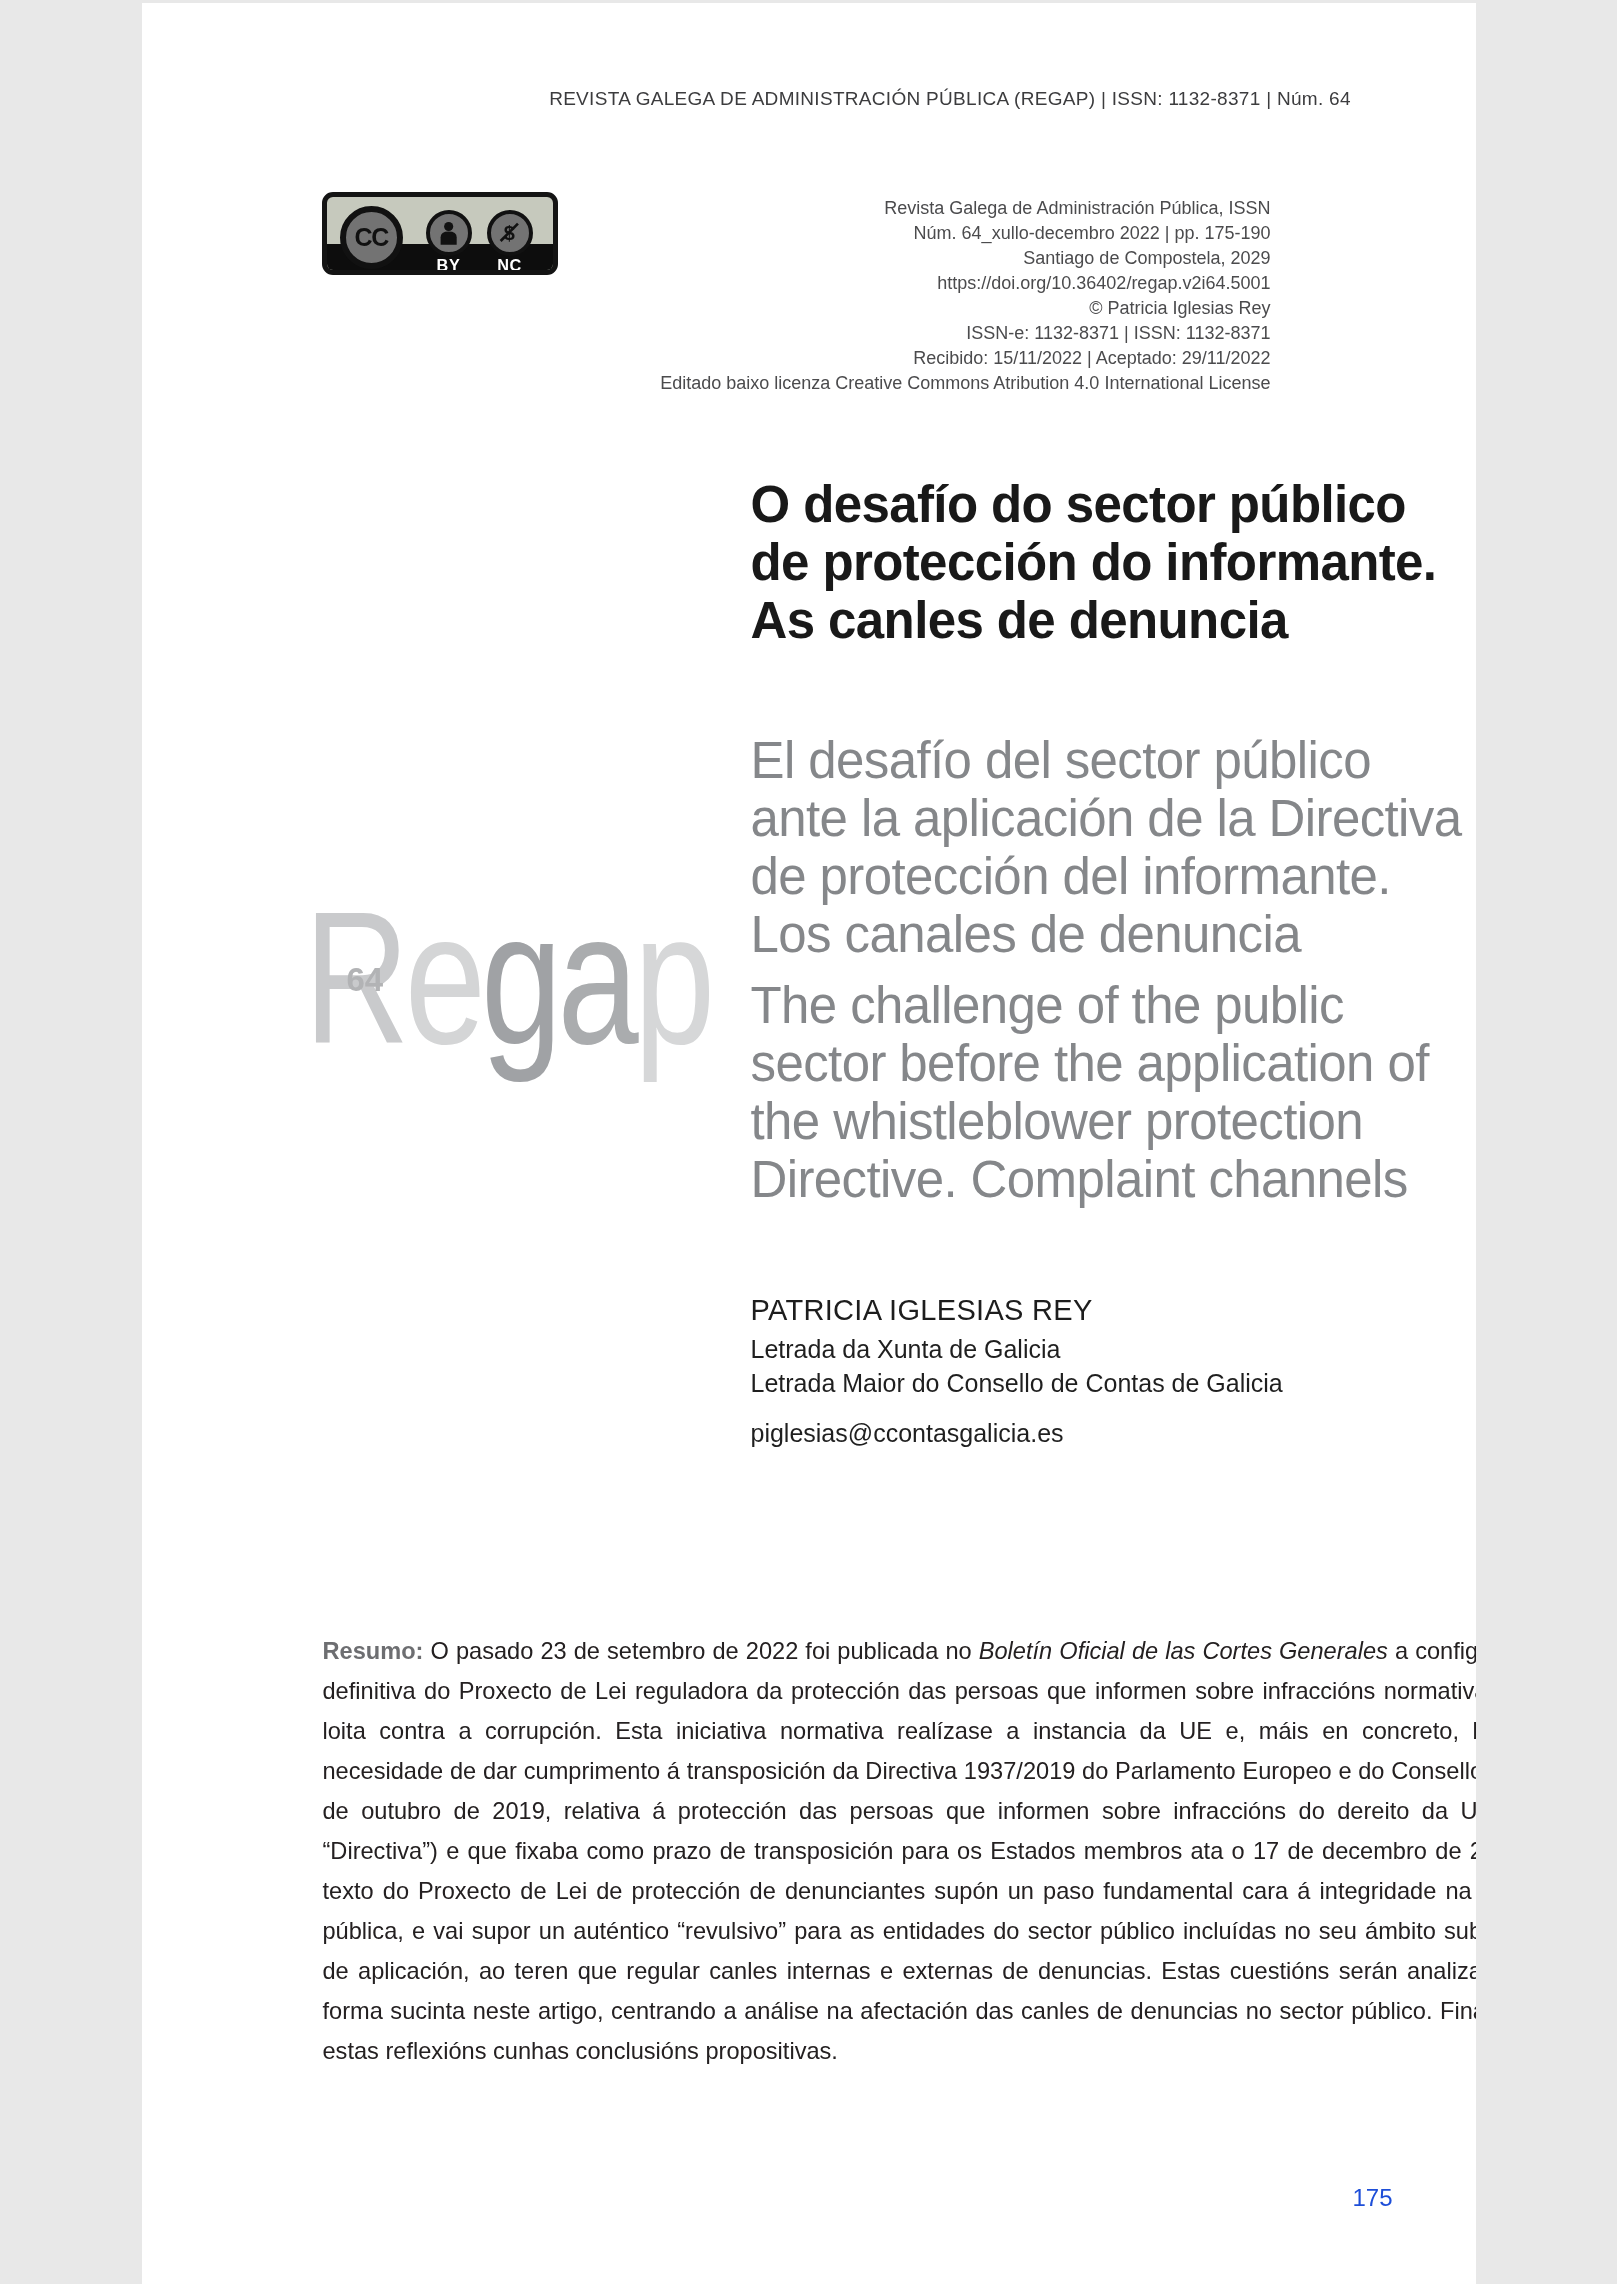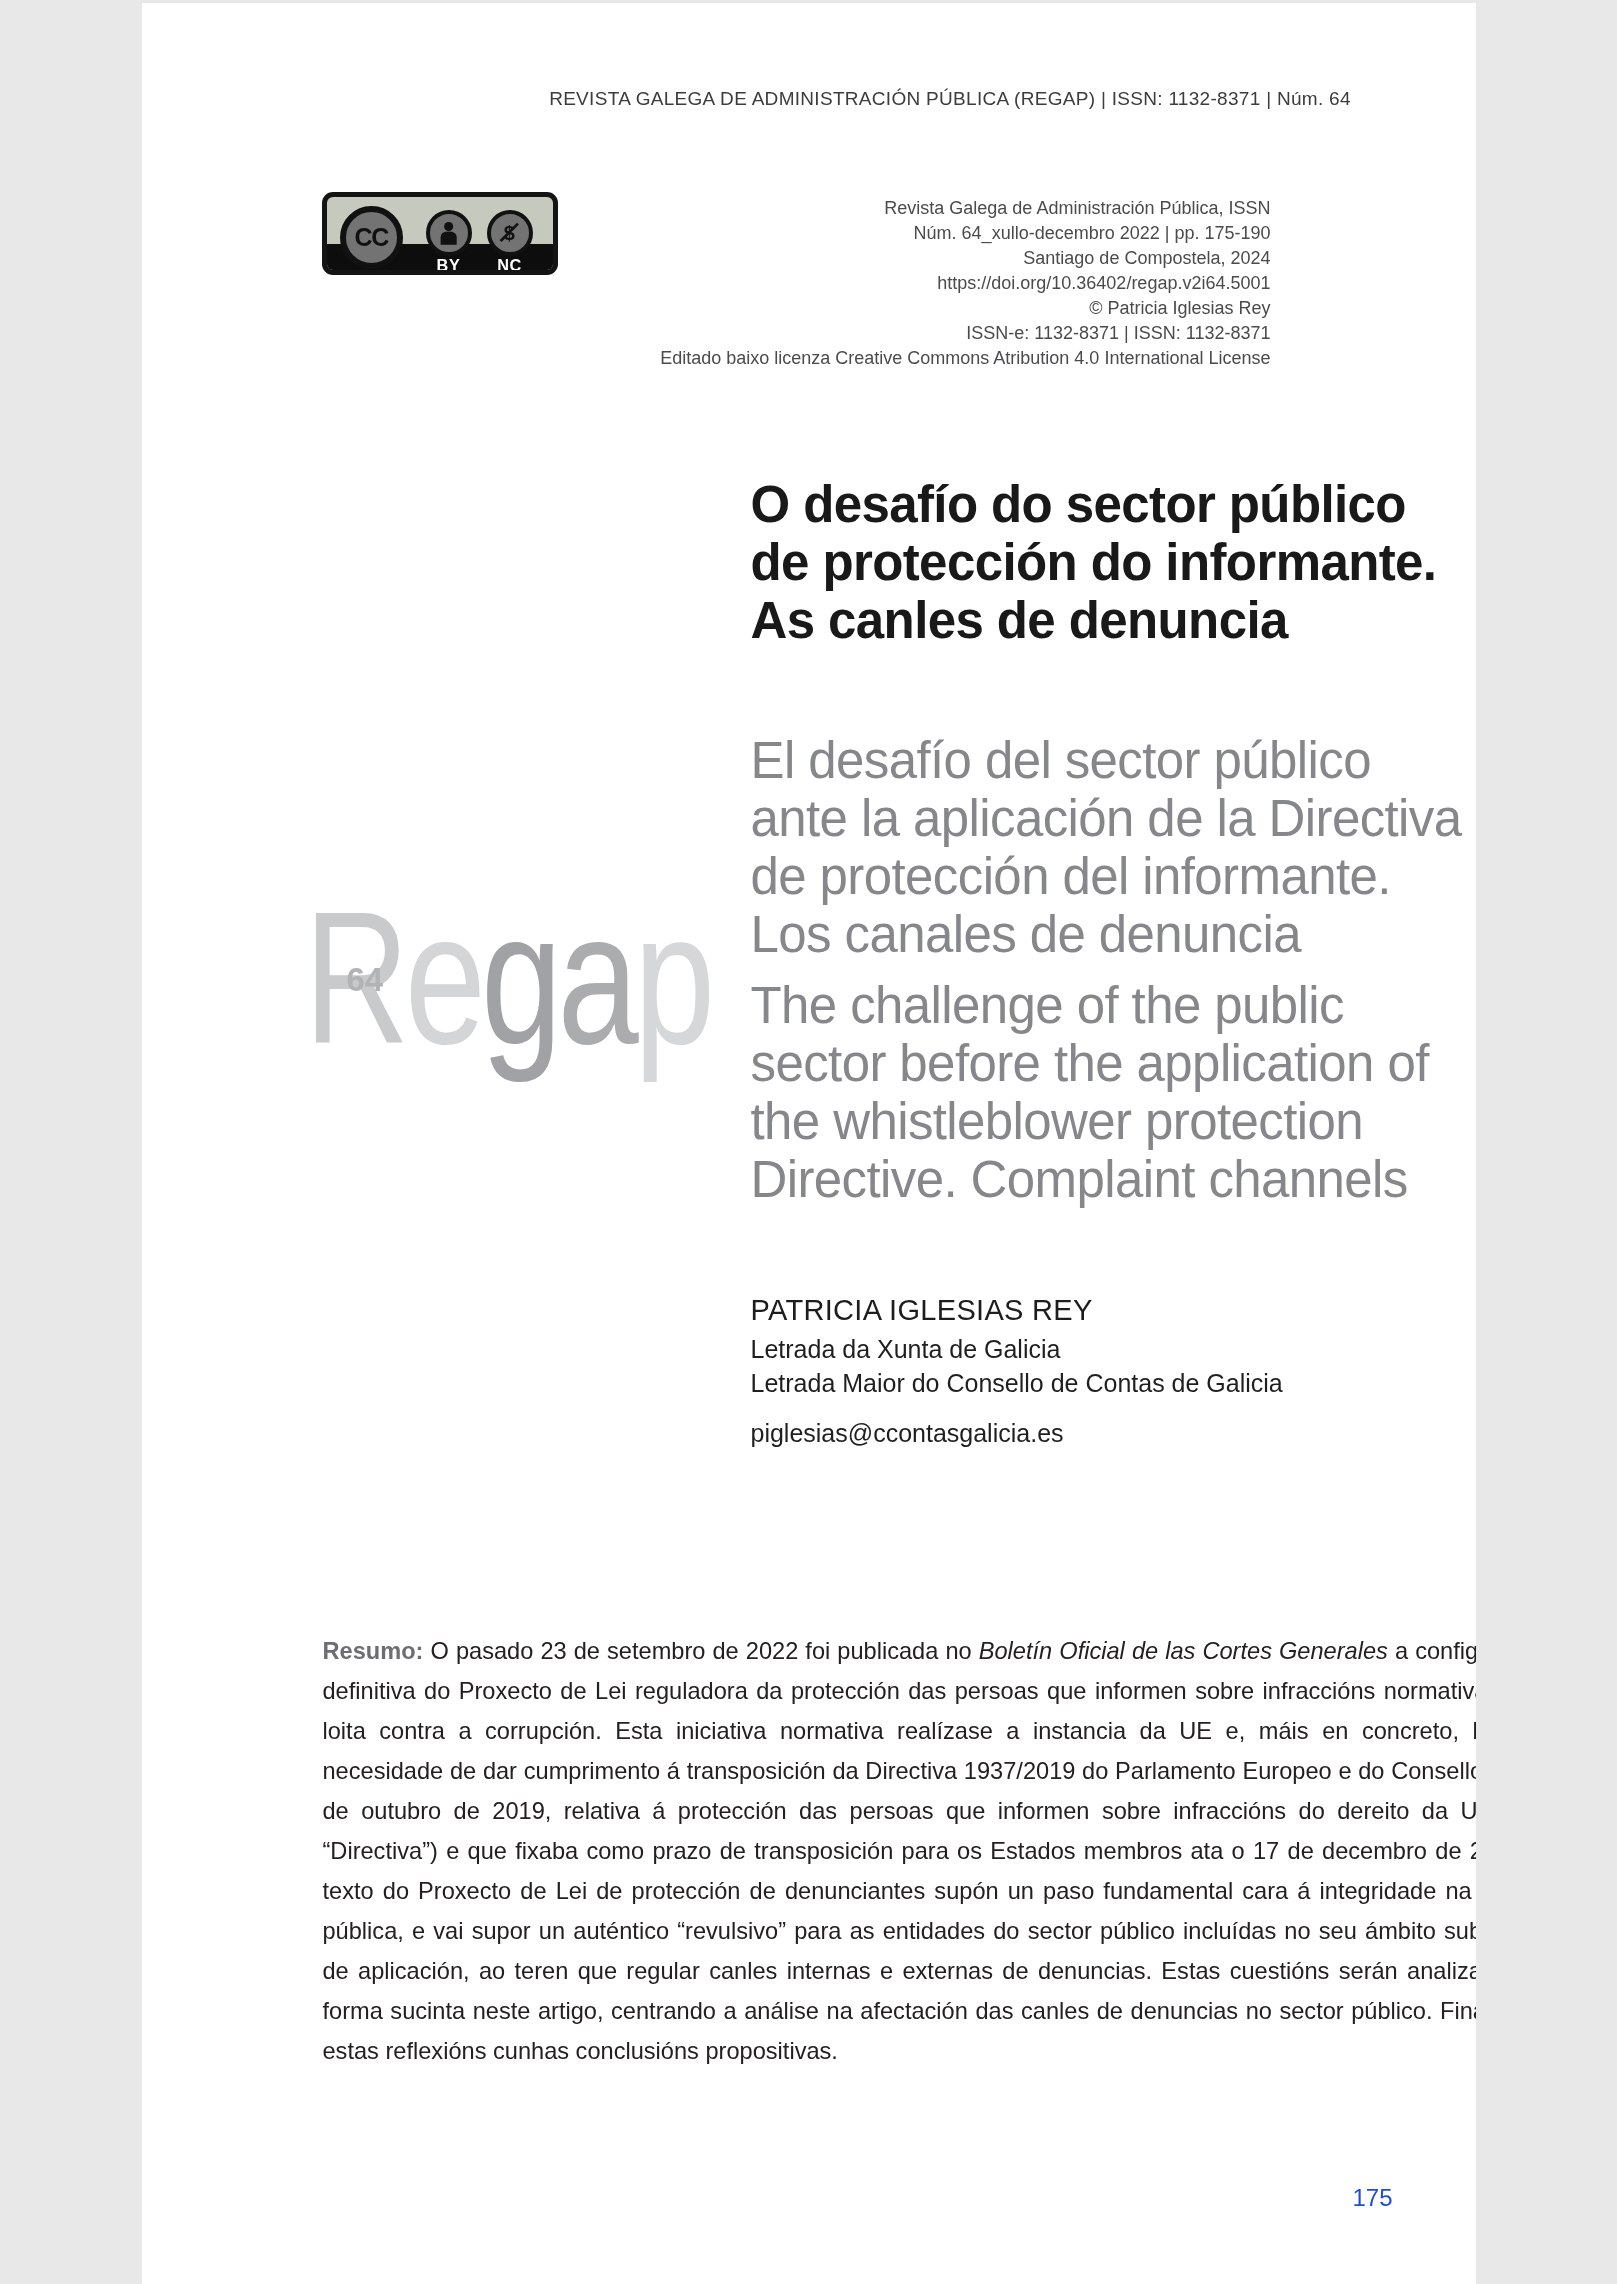--- a/index.html
+++ b/index.html
@@ -104,24 +104,25 @@
         </svg>
       </div>
       <div class="cc-sub by">BY</div>
       <div class="cc-sub nc">NC</div>
     </div>
   </div>
 
   <div class="meta">
     <div>Revista Galega de Administración Pública, ISSN</div>
     <div>Núm. 64_xullo-decembro 2022 | pp. 175-190</div>
-    <div>Santiago de Compostela, 2024</div>
+    <div>Santiago de Compostela, 2029</div>
     <div>https://doi.org/10.36402/regap.v2i64.5001</div>
     <div>© Patricia Iglesias Rey</div>
     <div>ISSN-e: 1132-8371 | ISSN: 1132-8371</div>
+    <div>Recibido: 15/11/2022 | Aceptado: 29/11/2022</div>
     <div>Editado baixo licenza Creative Commons Atribution 4.0 International License</div>
   </div>
 
   <div class="title-block title-gl">
     <div>O desafío do sector público</div>
     <div>de protección do informante.</div>
     <div>As canles de denuncia</div>
   </div>
   <div class="title-block title-es">
     <div>El desafío del sector público</div>

